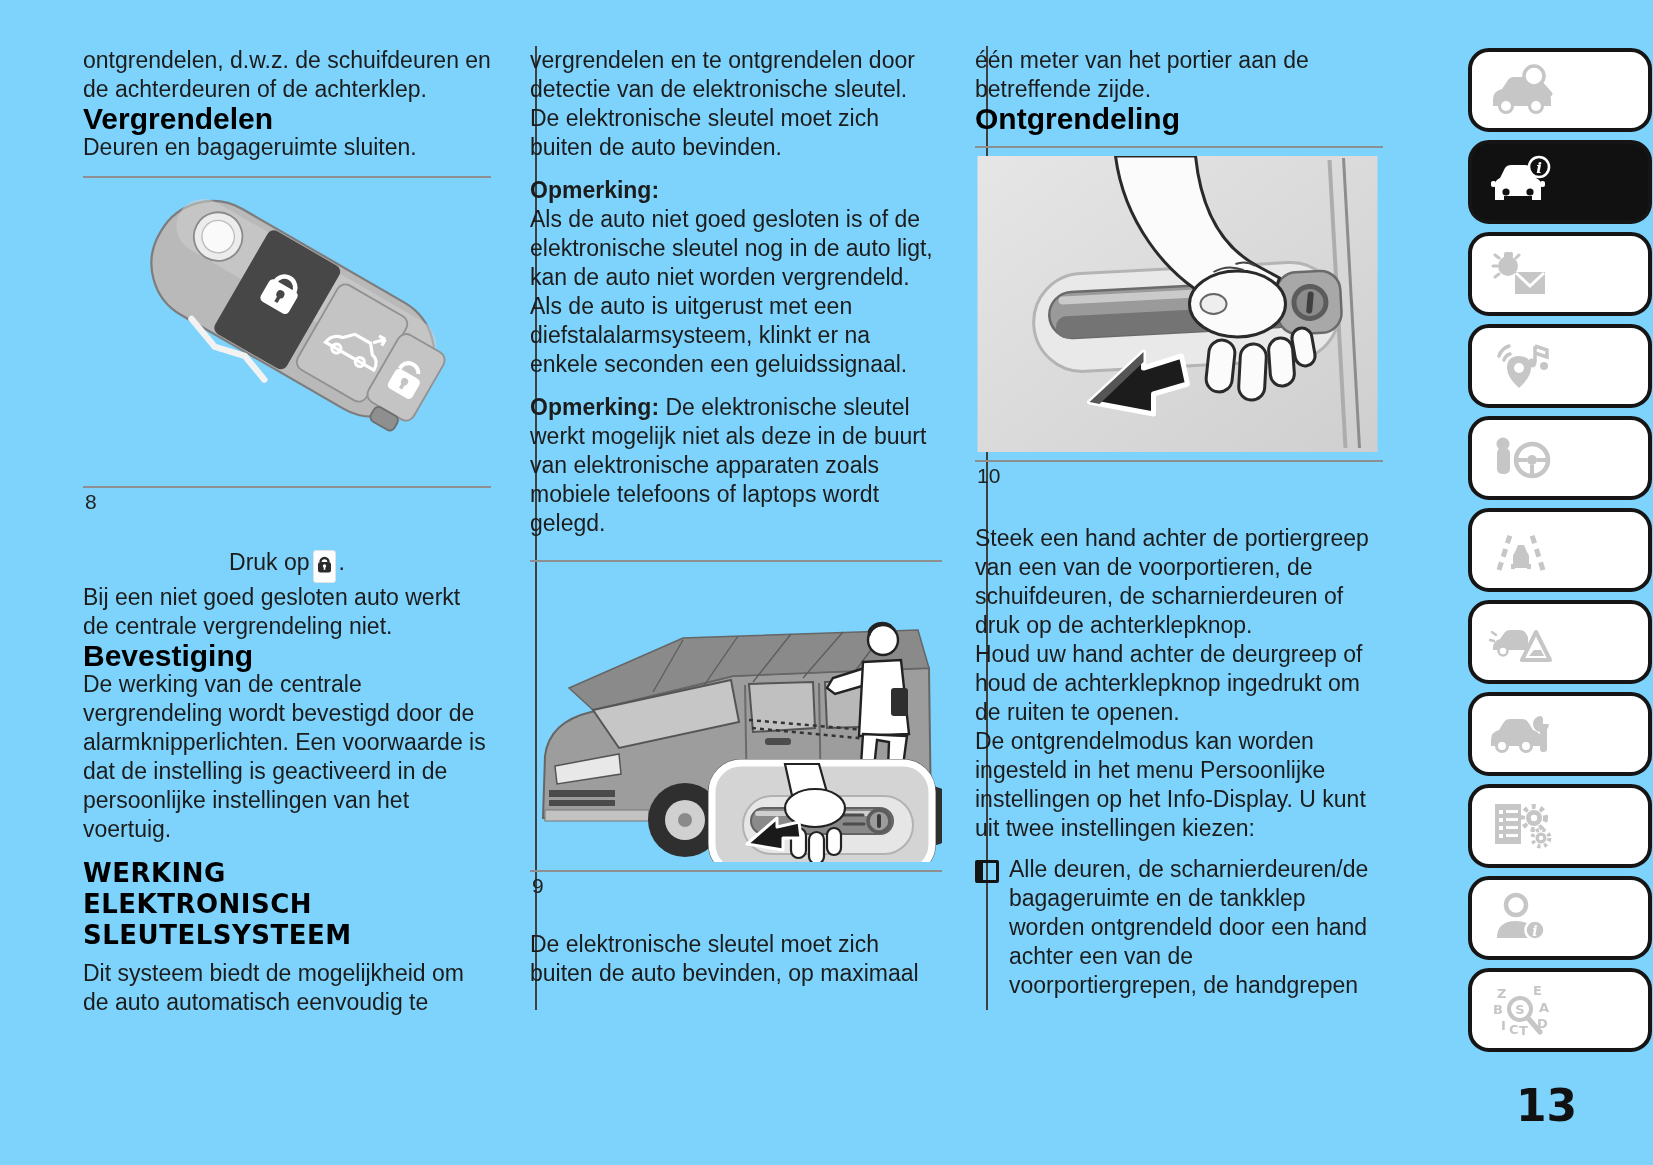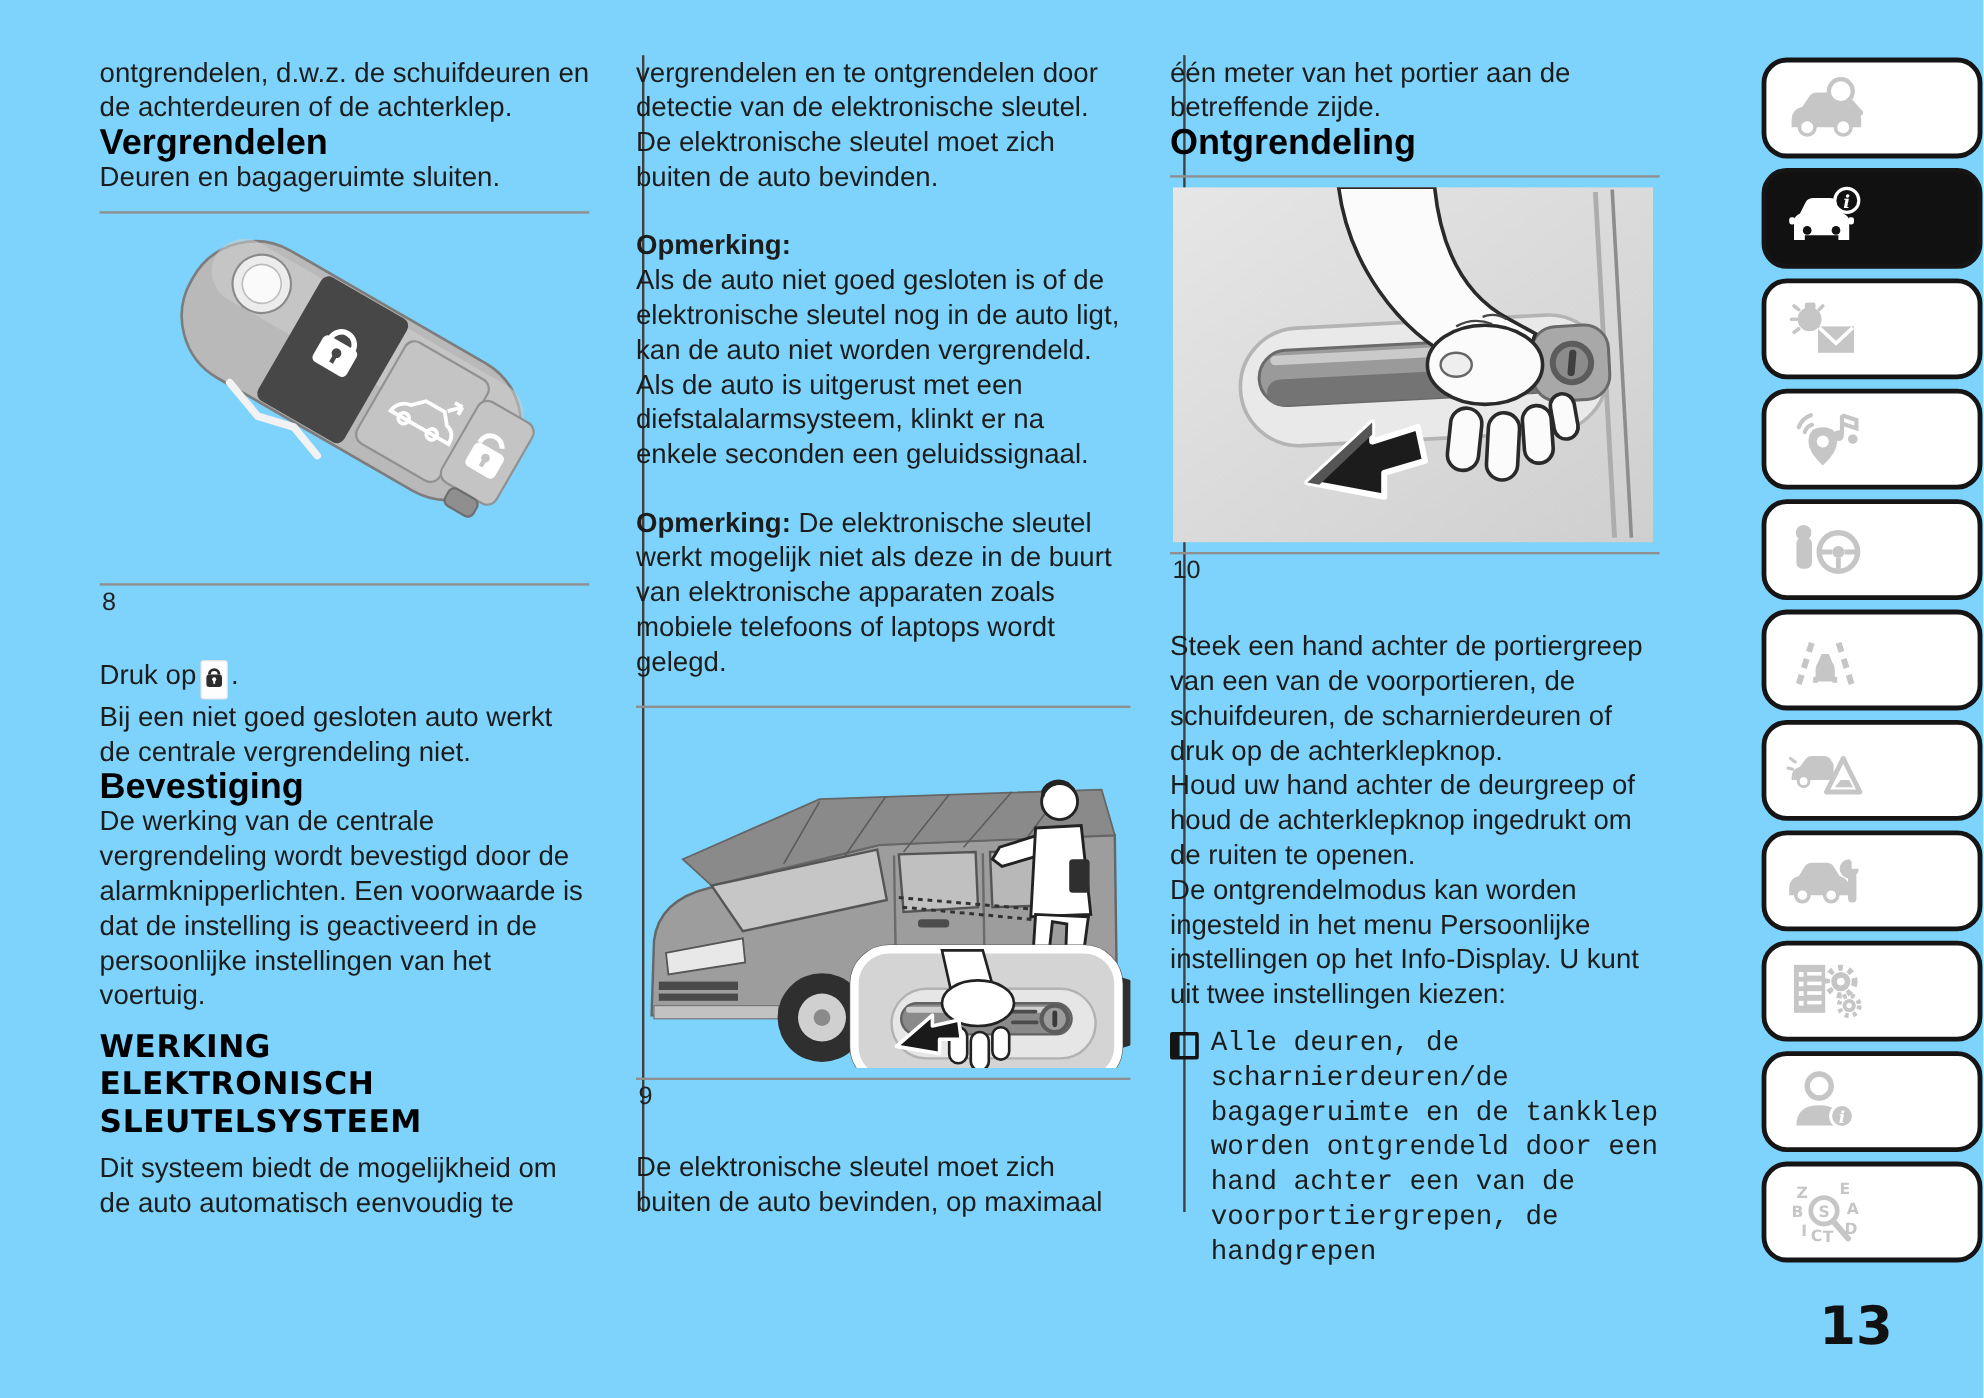--- a/index.html
+++ b/index.html
@@ -11,25 +11,25 @@
   .col-3{left:975px;width:408px;}
   .vdivider{position:absolute;top:46px;height:964px;width:2px;background:#3f3f3f;}
   .p{font-size:23px;line-height:29px;margin:0;}
   .bold{font-weight:bold;}
   .subhead{font-size:30px;line-height:29px;font-weight:bold;margin:0;color:#000;}
   .mainhead{font-family:"DejaVu Sans",sans-serif;font-weight:bold;font-size:26px;line-height:31px;
             letter-spacing:.5px;color:#000;margin:14px 0 8px 0;}
   .figure{border-top:2px solid #8f8f8f;border-bottom:2px solid #8f8f8f;padding:8px 0;margin:14px 0 0 0;}
   .figure svg{display:block;}
   .fig-num{font-size:21px;line-height:24px;color:#222;margin:2px 0 0 2px;}
-  .mt13{margin-top:13px;} .mt14{margin-top:28px;} .mt22{margin-top:22px;}
-  .mt32{margin-top:32px;} .mt34{margin-top:34px;} .mt36{margin-top:36px;} .mt12{margin-top:12px;}
+  .mt13{margin-top:13px;} .mt14{margin-top:14px;} .mt22{margin-top:22px;}
+  .mt32{margin-top:32px;} .mt34{margin-top:34px;text-align:center;} .mt36{margin-top:36px;} .mt12{margin-top:12px;}
   .inline-lock{display:inline-block;vertical-align:-4px;margin:0 3px;border:1px solid #e2e2e2;
                border-radius:3px;padding:1px 2px;background:#fdfdfd;}
-  .bullet{display:flex;gap:10px;align-items:flex-start;font-family:Liberation Mono, monospace;}
+  .bullet{display:flex;gap:10px;align-items:flex-start;}
   .checkbox-glyph{flex:0 0 auto;width:13px;height:17px;margin-top:5px;border:3px solid #141414;
                   border-left-width:8px;border-radius:2px;}
   .bullet .p{flex:1 1 auto;}
   
   .sidebar{position:absolute;left:1468px;top:48px;width:184px;}
   .tab{box-sizing:border-box;width:184px;height:84px;border:4px solid #151515;border-radius:21px;
        background:#ffffff;color:#c6c6c6;margin-bottom:8px;display:flex;align-items:center;
        padding-left:16px;}
   .tab.active{background:#111111;color:#ffffff;}
   .tab svg{display:block;}

